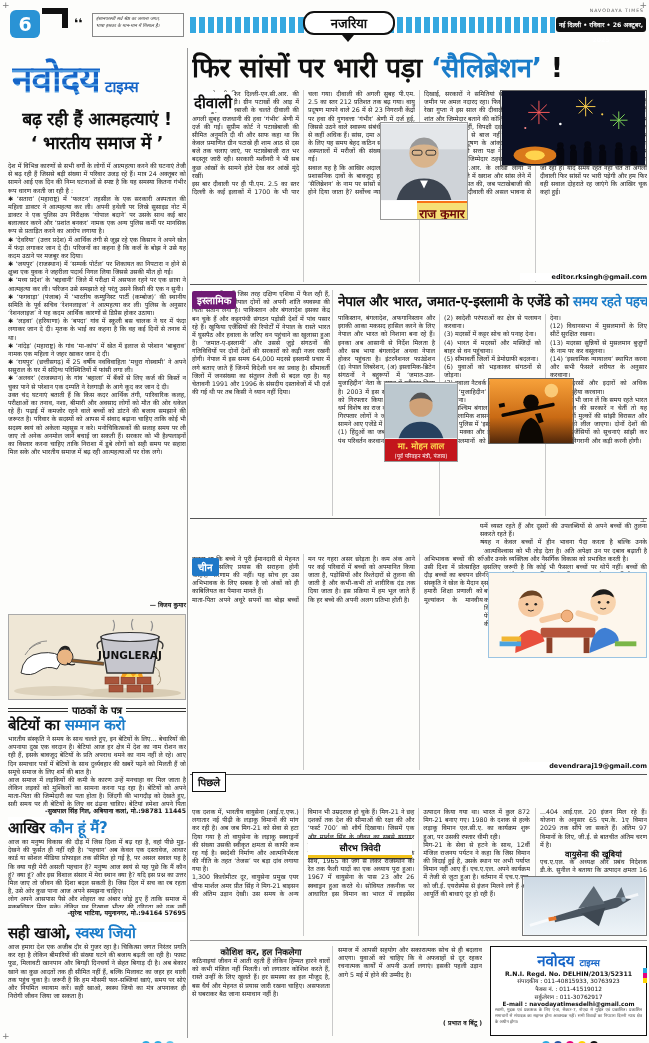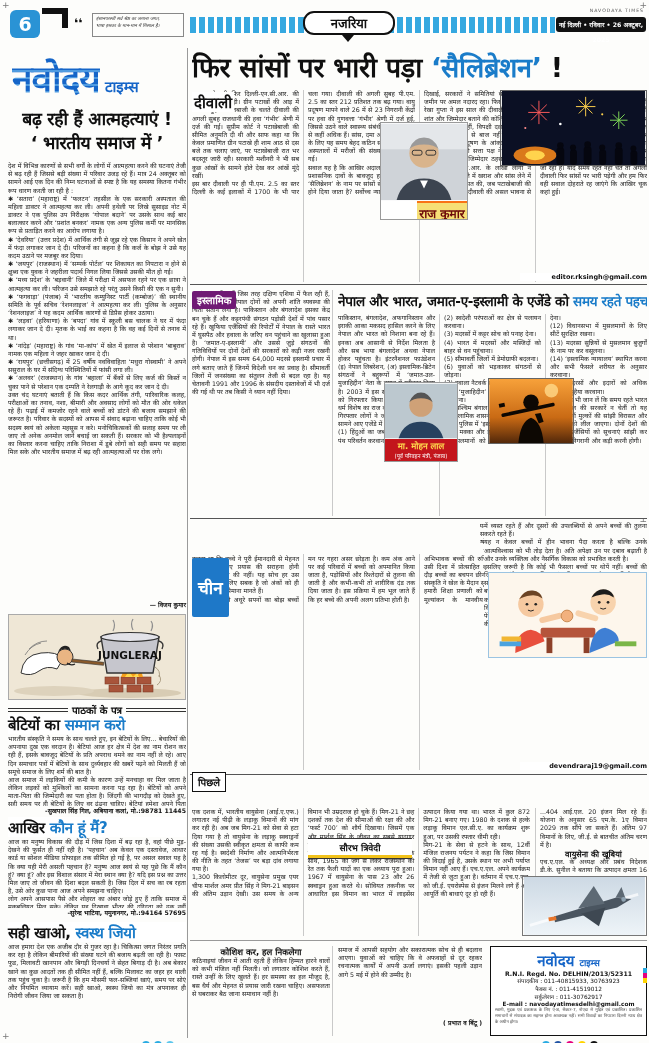--- a/index.html
+++ b/index.html
@@ -8,21 +8,21 @@
   .abs{position:absolute;}
   .bodytext{font-size:6.3px;line-height:1.3;text-align:justify;color:#1c1c1c;overflow:hidden;white-space:pre-line;}
   .cols3{column-count:3;column-gap:9px;column-rule:1px solid #c9c9c9;}
   .cols4{column-count:4;column-gap:9px;column-rule:1px solid #c9c9c9;}
   .blue{color:#1a7cc9;}
   .hl{font-weight:bold;color:#0f0f0f;letter-spacing:-.3px;}
   .rule-v{background:#9a9a9a;width:1px;}
   .rule-h{background:#555;height:1px;}
   .leadin-plain{font-weight:bold;font-size:15px;background:#fff;padding:0 2px;}
   .leadin-dark{font-weight:bold;font-size:10px;background:#701a75;color:#fff;padding:2px 5px;border-radius:2px;}
-  .leadin-blue{font-weight:bold;font-size:17px;background:#1e78c8;color:#fff;padding:18px 6px;border-radius:2px;}
+  .leadin-blue{font-weight:bold;font-size:10px;background:#1e78c8;color:#fff;padding:2px 6px;border-radius:2px;}
   .leadin-box{font-weight:bold;font-size:10px;background:#fff;color:#111;padding:2px 5px;border:1.5px solid #111;}
   .author-unit{background:#fff;border:1px solid #9a9a9a;overflow:hidden;}
   .author-name-yellow{background:#f6df76;border-top:2px solid #f97316;color:#6d0a0a;font-weight:bold;font-size:12px;text-align:center;padding:2px 0;margin-left:36px;}
   .author-name-red{background:#c3151c;color:#ffd94d;font-weight:bold;font-size:8.5px;text-align:center;padding:1px 0;}
   .author-title-red{background:#c3151c;color:#fff;font-size:5.5px;text-align:center;padding:0 0 2px;}
   .author-name-line{font-weight:bold;font-size:9px;text-align:center;border-bottom:3px solid #f2c21a;padding:2px 0 1px;background:#fff;}
   .email-line{font-size:6.5px;font-weight:bold;text-align:right;background:#fff;}
   .sig{font-size:6.2px;font-weight:bold;text-align:right;}
   .letter-head{font-weight:bold;font-size:15px;letter-spacing:-.3px;background:#fff;}
   .sect-rule{border-top:1px solid #333;border-bottom:1px solid #333;height:4px;}

